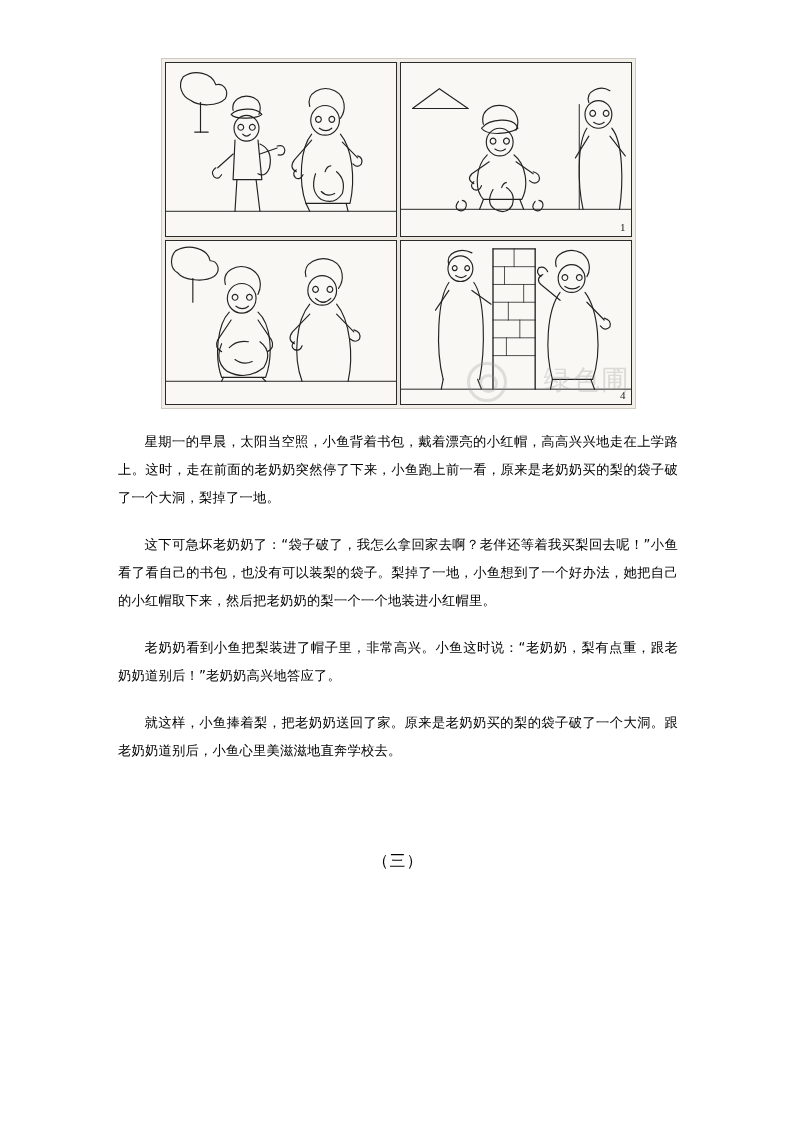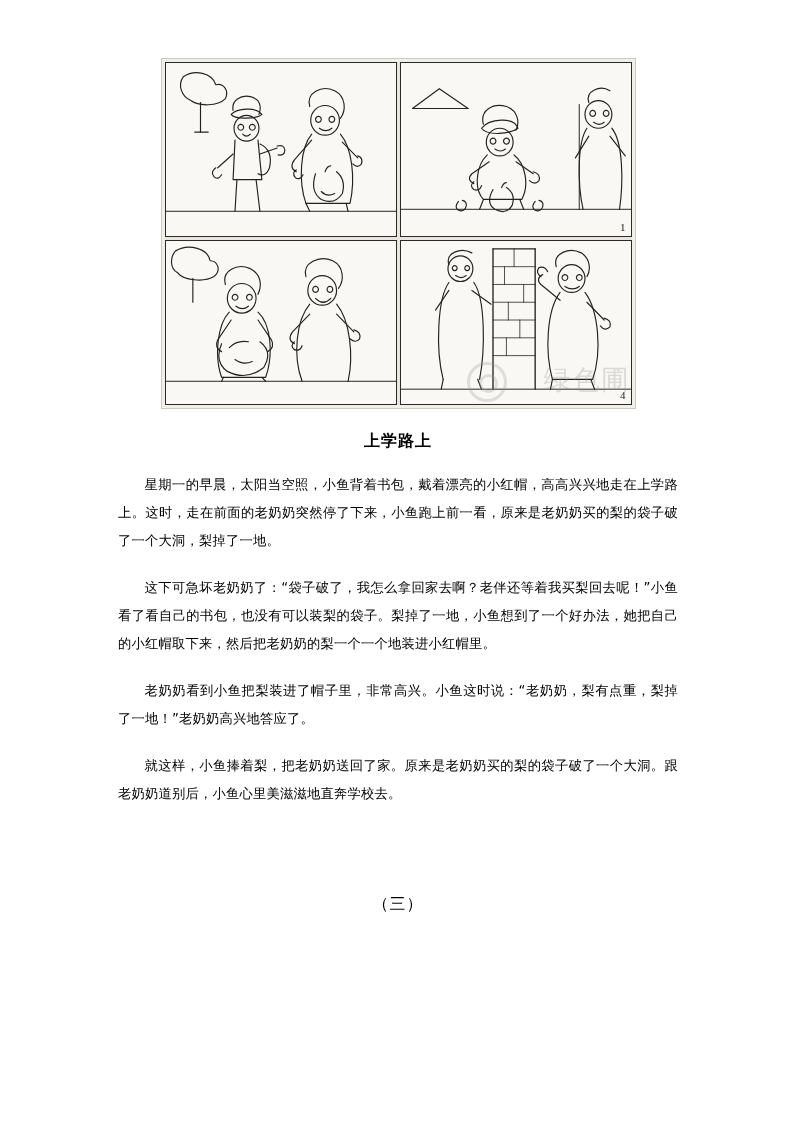--- a/index.html
+++ b/index.html
@@ -305,23 +305,22 @@
             </g>
           </svg>
           <span class="num">4</span>
         </div>
 
       </div>
       <div class="wm-circle"></div>
       <div class="watermark">绿色圃</div>
     </div>
 
-    <div class="title">上学路上</div>
 
     <p class="para">星期一的早晨，太阳当空照，小鱼背着书包，戴着漂亮的小红帽，高高兴兴地走在上学路上。这时，走在前面的老奶奶突然停了下来，小鱼跑上前一看，原来是老奶奶买的梨的袋子破了一个大洞，梨掉了一地。</p>
     <p class="para">这下可急坏老奶奶了：“袋子破了，我怎么拿回家去啊？老伴还等着我买梨回去呢！”小鱼看了看自己的书包，也没有可以装梨的袋子。梨掉了一地，小鱼想到了一个好办法，她把自己的小红帽取下来，然后把老奶奶的梨一个一个地装进小红帽里。</p>
-    <p class="para">老奶奶看到小鱼把梨装进了帽子里，非常高兴。小鱼这时说：“老奶奶，梨有点重，梨掉了一地！”老奶奶高兴地答应了。</p>
+    <p class="para">老奶奶看到小鱼把梨装进了帽子里，非常高兴。小鱼这时说：“老奶奶，梨有点重，跟老奶奶道别后！”老奶奶高兴地答应了。</p>
     <p class="para">就这样，小鱼捧着梨，把老奶奶送回了家。原来是老奶奶买的梨的袋子破了一个大洞。跟老奶奶道别后，小鱼心里美滋滋地直奔学校去。</p>
 
     <div class="section-label">（三）</div>
 
   </div>
 </div>
 
 </body></html>

